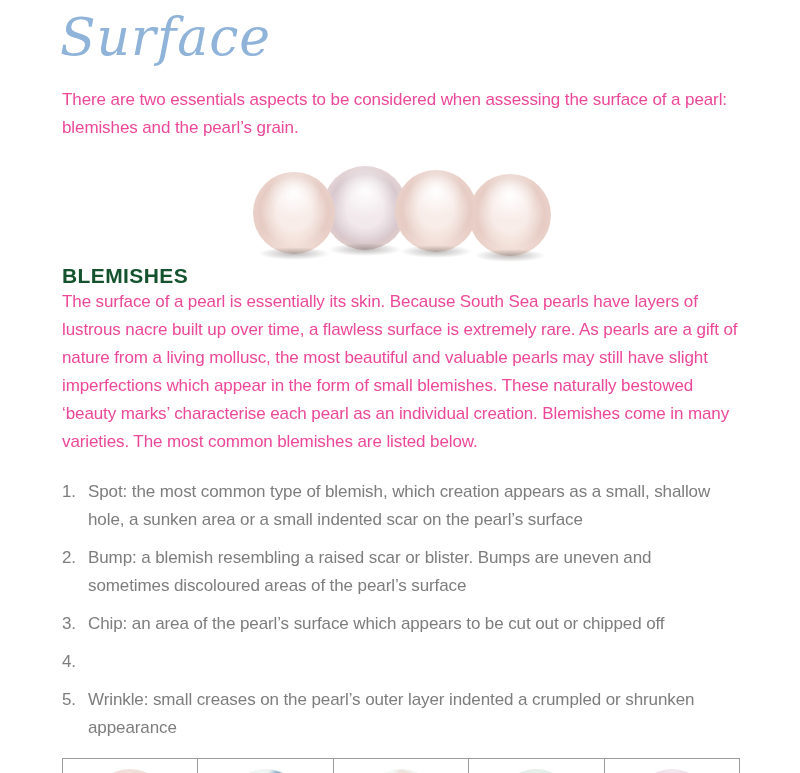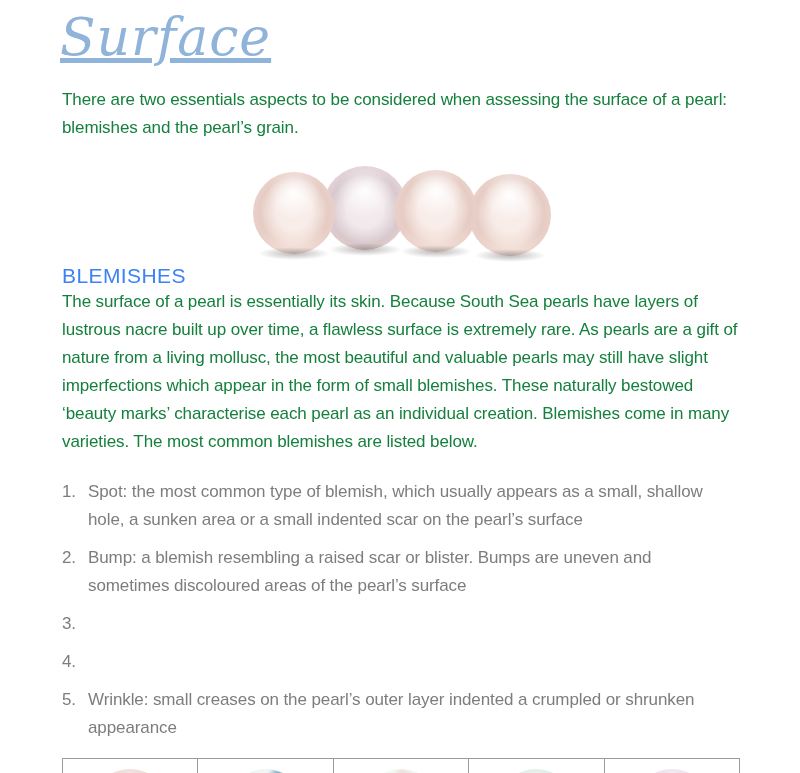--- a/index.html
+++ b/index.html
@@ -5,25 +5,25 @@
   html,body{margin:0;padding:0;background:#ffffff;}
   body{width:800px;height:773px;font-family:"Liberation Sans",sans-serif;color:#7d7d7d;overflow:hidden;}
   .page{padding:4px 56px 0 62px;}
 
   
   h1.title{
     margin:2px 0 18px -2px;
     font-family:"DejaVu Serif",serif;
     font-style:italic;font-weight:400;
     font-size:52px;line-height:1.2;
-    color:#8fb3d9;letter-spacing:1px;text-decoration:underline;
+    color:#8fb3d9;letter-spacing:1px;
   }
 
   p.body-text{
-    margin:0;font-size:17px;line-height:28px;color:#15803d;letter-spacing:-0.1px;
+    margin:0;font-size:17px;line-height:28px;color:#ec4899;letter-spacing:-0.1px;
     max-width:684px;
   }
 
   
   .hero{position:relative;width:300px;height:92px;margin:16px auto 2px;}
   .hpearl{position:absolute;width:82px;height:82px;border-radius:50%;top:10px;
     background:
       radial-gradient(circle at 50% 26%, rgba(255,255,255,.98) 0%, rgba(255,255,255,0) 36%),
       radial-gradient(circle at 50% 108%, rgba(253,241,235,.95) 0%, rgba(253,241,235,0) 46%),
       radial-gradient(circle at 50% 48%, #f8ece8 30%, #e6ccc4 58%, #f3ded7 80%, #e9d2c9 100%);
@@ -36,21 +36,21 @@
   .hp2{left:70px;top:8px;z-index:1;width:84px;height:84px;
     background:
       radial-gradient(circle at 50% 30%, rgba(255,255,255,.95) 0%, rgba(255,255,255,0) 38%),
       radial-gradient(circle at 50% 52%, #f2e9ec 30%, #d8c9cf 58%, #efe0e1 82%, #e4d3d4 100%);}
   .hp3{left:142px;top:12px;z-index:3;}
   .hp4{left:216px;top:16px;z-index:2;}
 
   
   h2.section{
     margin:14px 0 0 0;font-size:21px;line-height:24px;
-    font-weight:normal;color:#3b82f6;letter-spacing:.4px;
+    font-weight:bold;color:#14532d;letter-spacing:.4px;
   }
   .blem-para{margin-top:24px;}
 
   
   .blist{margin:22px 0 0 0;}
   .li{display:flex;margin-bottom:10px;font-size:17px;line-height:28px;letter-spacing:-0.1px;}
   .li .n{flex:none;width:26px;}
   .li .t{max-width:646px;}
 
   
@@ -104,28 +104,29 @@
     <div class="hpearl hp4"></div>
   </div>
 
   <h2 class="section">BLEMISHES</h2>
 
   <p class="body-text blem-para">The surface of a pearl is essentially its skin. Because South Sea pearls have layers of lustrous nacre built up over time, a flawless surface is extremely rare. As pearls are a gift of nature from a living mollusc, the most beautiful and valuable pearls may still have slight imperfections which appear in the form of small blemishes. These naturally bestowed ‘beauty marks’ characterise each pearl as an individual creation. Blemishes come in many varieties. The most common blemishes are listed below.</p>
 
   <div class="blist">
     <div class="li">
       <span class="n">1.</span>
-      <span class="t">Spot: the most common type of blemish, which usually appears as a small, shallow hole, a sunken area or a small indented scar on the pearl’s surface</span>
+      <span class="t">Spot: the most common type of blemish, which creation appears as a small, shallow hole, a sunken area or a small indented scar on the pearl’s surface</span>
     </div>
     <div class="li">
       <span class="n">2.</span>
       <span class="t">Bump: a blemish resembling a raised scar or blister. Bumps are uneven and sometimes discoloured areas of the pearl’s surface</span>
     </div>
     <div class="li">
       <span class="n">3.</span>
+      <span class="t">Chip: an area of the pearl’s surface which appears to be cut out or chipped off</span>
     </div>
     <div class="li">
       <span class="n">4.</span>
     </div>
     <div class="li">
       <span class="n">5.</span>
       <span class="t">Wrinkle: small creases on the pearl’s outer layer indented a crumpled or shrunken appearance</span>
     </div>
   </div>
 

